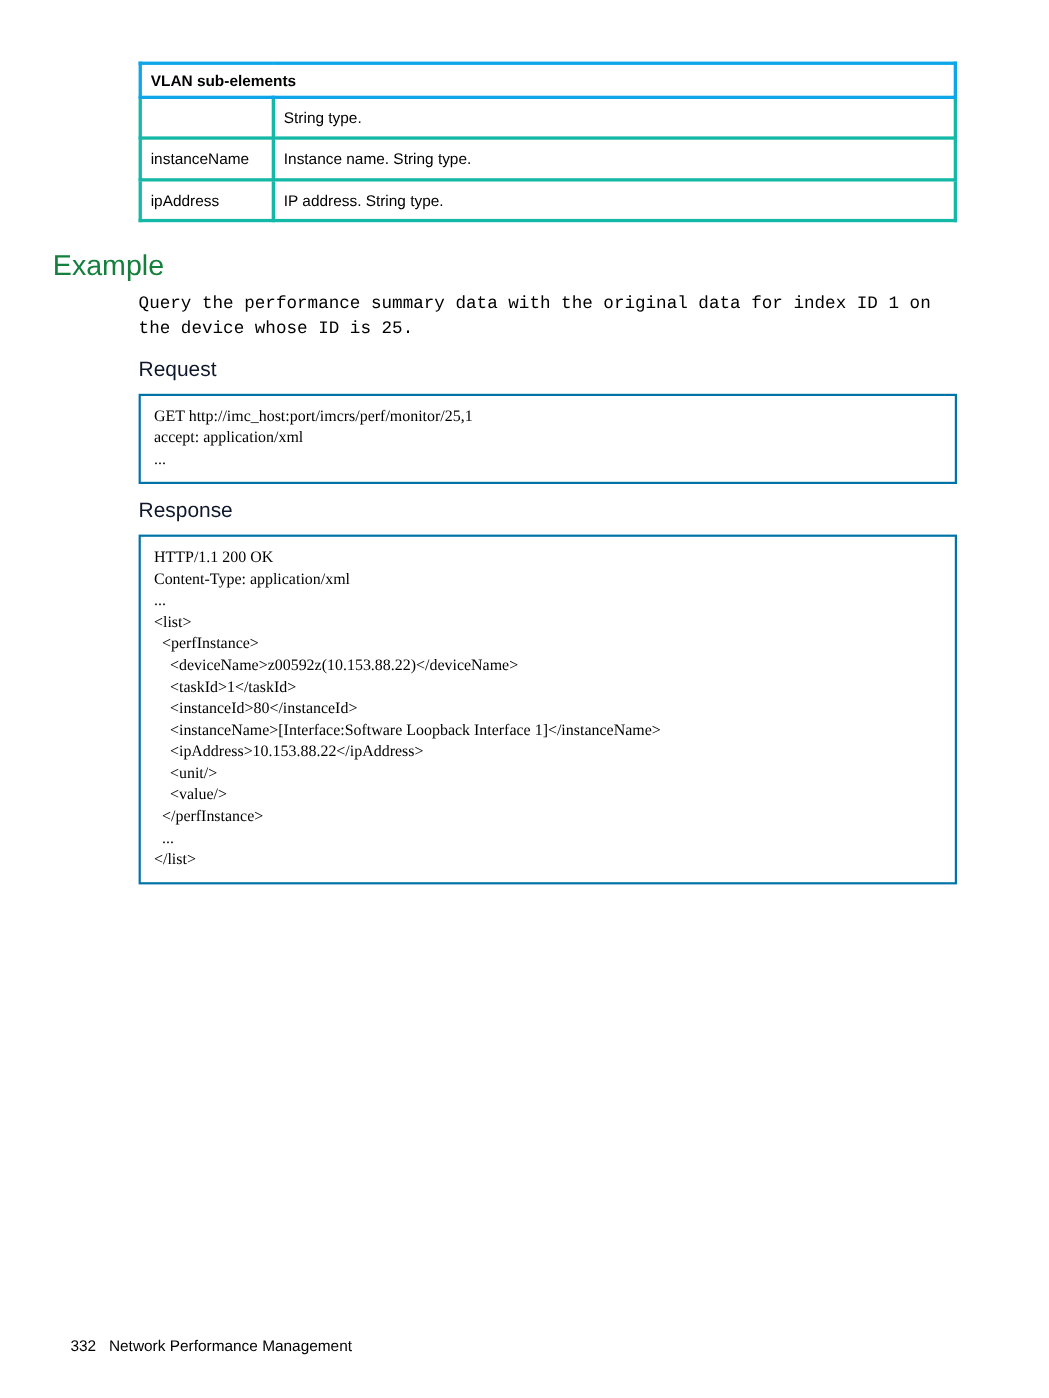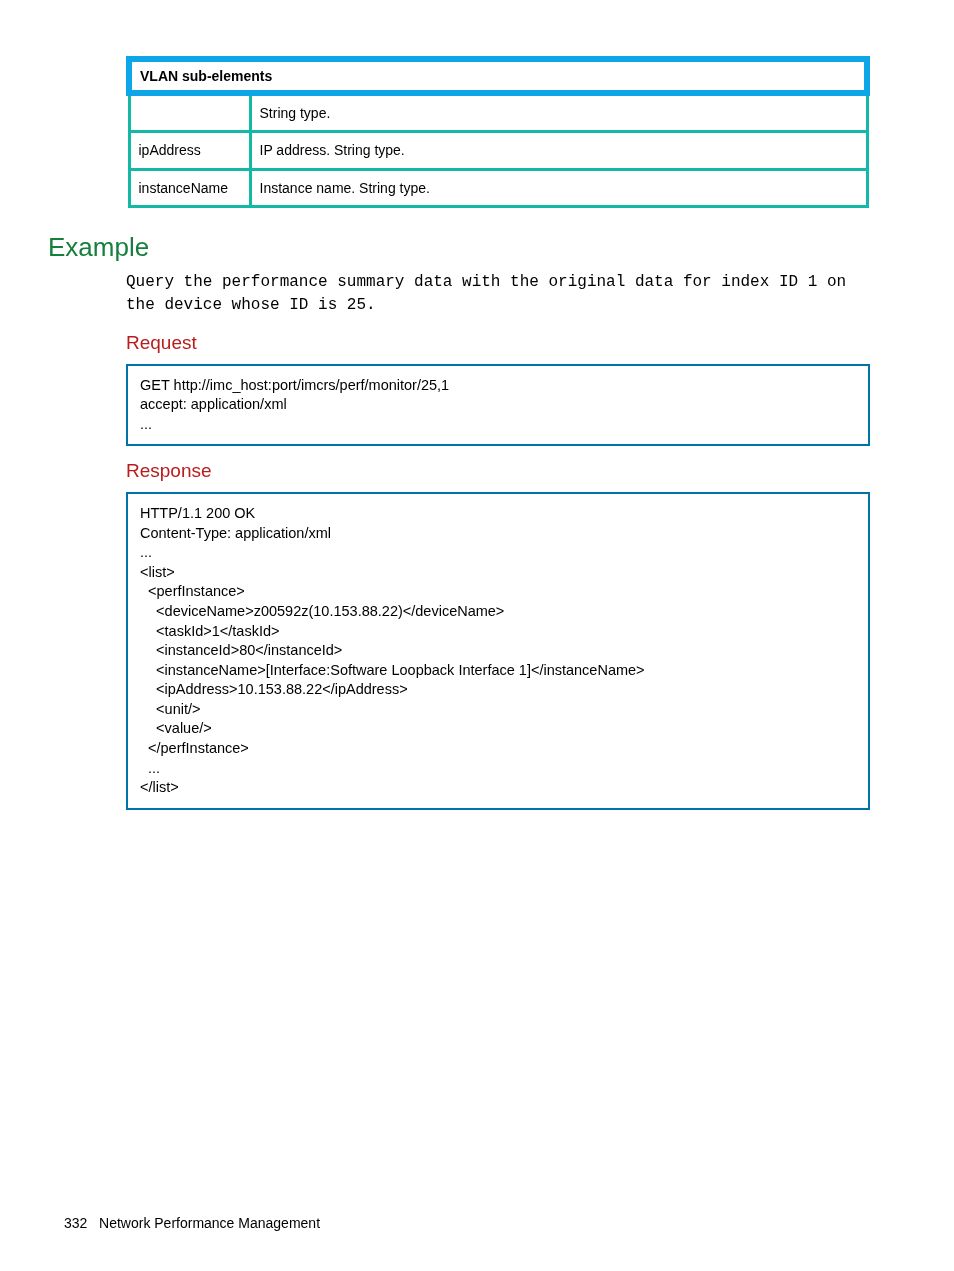--- a/index.html
+++ b/index.html
@@ -24,21 +24,21 @@
     margin-left: 78px;
   }
   table.vlan {
     border-collapse: collapse;
     width: 100%;
     font-size: 14px;
   }
   table.vlan th {
     text-align: left;
     font-weight: bold;
-    border: 6px solid #0ea5e9;
+    border: 3px solid #0ea5e9;
     padding: 6px 8px;
   }
   table.vlan td {
     border: 3px solid #14b8a6;
     padding: 6px 8px;
     vertical-align: top;
     line-height: 1.6;
   }
   table.vlan td.name {
     width: 102px;
@@ -46,34 +46,34 @@
   h2.section {
     font-family: Arial, Helvetica, sans-serif;
     font-weight: normal;
     color: #15803d;
     font-size: 26px;
     margin: 24px 0 8px 0;
   }
   h3.sub {
     font-family: Arial, Helvetica, sans-serif;
     font-weight: normal;
-    color: #b91c1c;
+    color: #0f172a;
     font-size: 19px;
     margin: 14px 0 10px 0;
   }
   p.body {
     font-size: 16px;
     margin: 6px 0;
     line-height: 1.45;
     font-family: Liberation Mono, monospace;
   }
   .codebox {
     border: 2px solid #0073a8;
     padding: 10px 12px;
-    font-family: Liberation Sans, sans-serif;
+    font-family: Liberation Serif, serif;
     font-size: 14.5px;
     white-space: pre;
     line-height: 1.35;
     overflow: hidden;
   }
   .footer {
     position: absolute;
     left: 64px;
     bottom: 40px;
     font-size: 14px;
@@ -90,27 +90,27 @@
         <tr>
           <th colspan="2">VLAN sub-elements</th>
         </tr>
       </thead>
       <tbody>
         <tr>
           <td class="name"></td>
           <td>String type.</td>
         </tr>
         <tr>
-          <td class="name">ipAddress</td>
-          <td>IP address.
+          <td class="name">instanceName</td>
+          <td>Instance name.
 String type.</td>
         </tr>
         <tr>
-          <td class="name">instanceName</td>
-          <td>Instance name.
+          <td class="name">ipAddress</td>
+          <td>IP address.
 String type.</td>
         </tr>
       </tbody>
     </table>
   </div>
 
   <h2 class="section">Example</h2>
 
   <div class="content-indent">
     <p class="body">Query the performance summary data with the original data for index ID 1 on the device whose ID is 25.</p>

